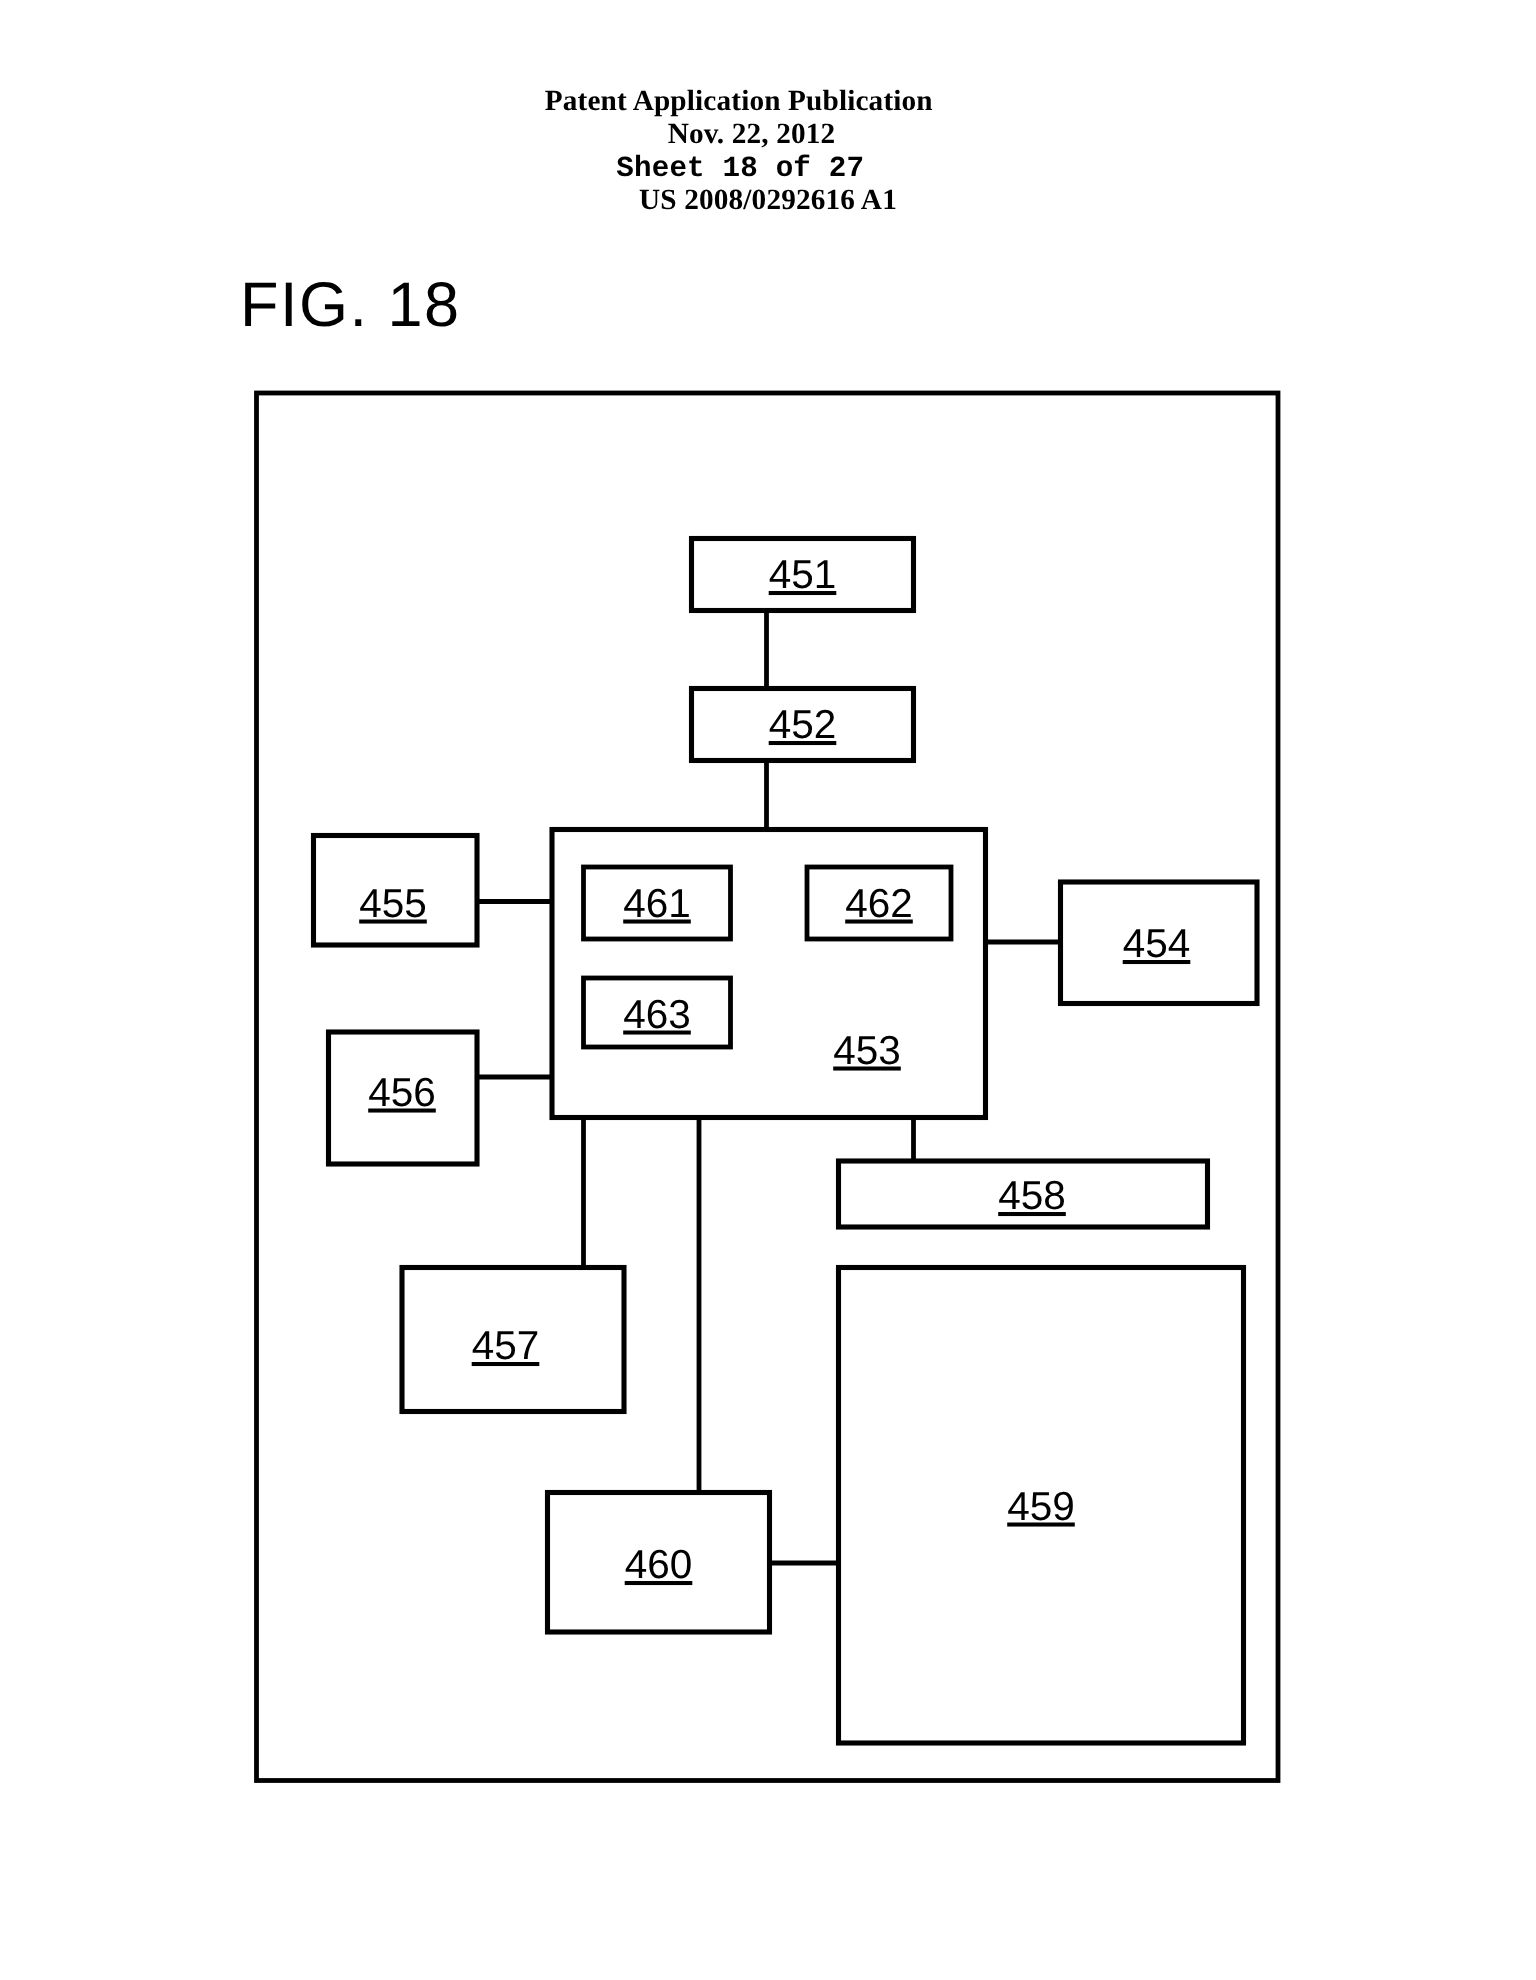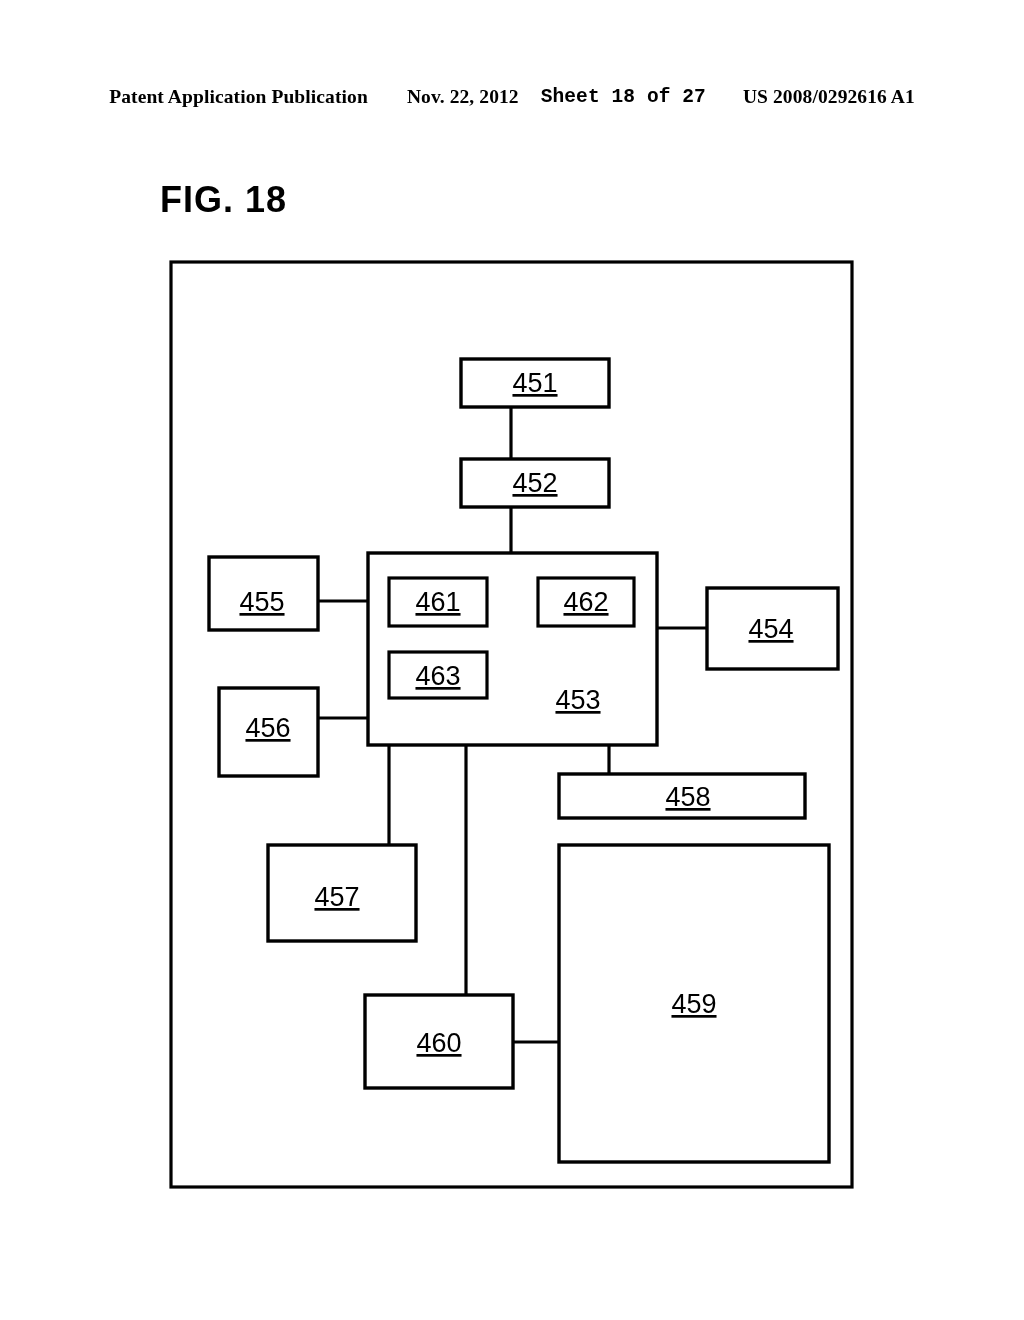--- a/index.html
+++ b/index.html
@@ -18,42 +18,42 @@
   }
 
   
   .page-header {
     position: absolute;
     top: 86px;
     left: 0;
     width: 1024px;
     height: 30px;
     display: flex;
-    flex-direction: row;
-    align-items: flex-start;
+    flex-direction: column;
+    align-items: center;
     justify-content: center;
     font-family: "Liberation Serif", serif;
     font-weight: bold;
     font-size: 19.5px;
     letter-spacing: 0.1px;
     white-space: nowrap;
   }
   .hdr-pub   { margin-right: 39px; }
   .hdr-date  { margin-right: 22px; }
   .hdr-sheet { margin-right: 37px; font-family: Liberation Mono, monospace; }
   .hdr-num   { }
 
   
   .fig-title {
     position: absolute;
     left: 160px;
     top: 182px;
     font-family: "Liberation Sans", sans-serif;
-    font-size: 36px;
-    font-weight: 700;
+    font-size: 42px;
+    font-weight: 400;
     letter-spacing: 1px;
     line-height: 1;
   }
 
   
   .drawing {
     position: absolute;
     left: 0;
     top: 0;
     width: 1024px;

